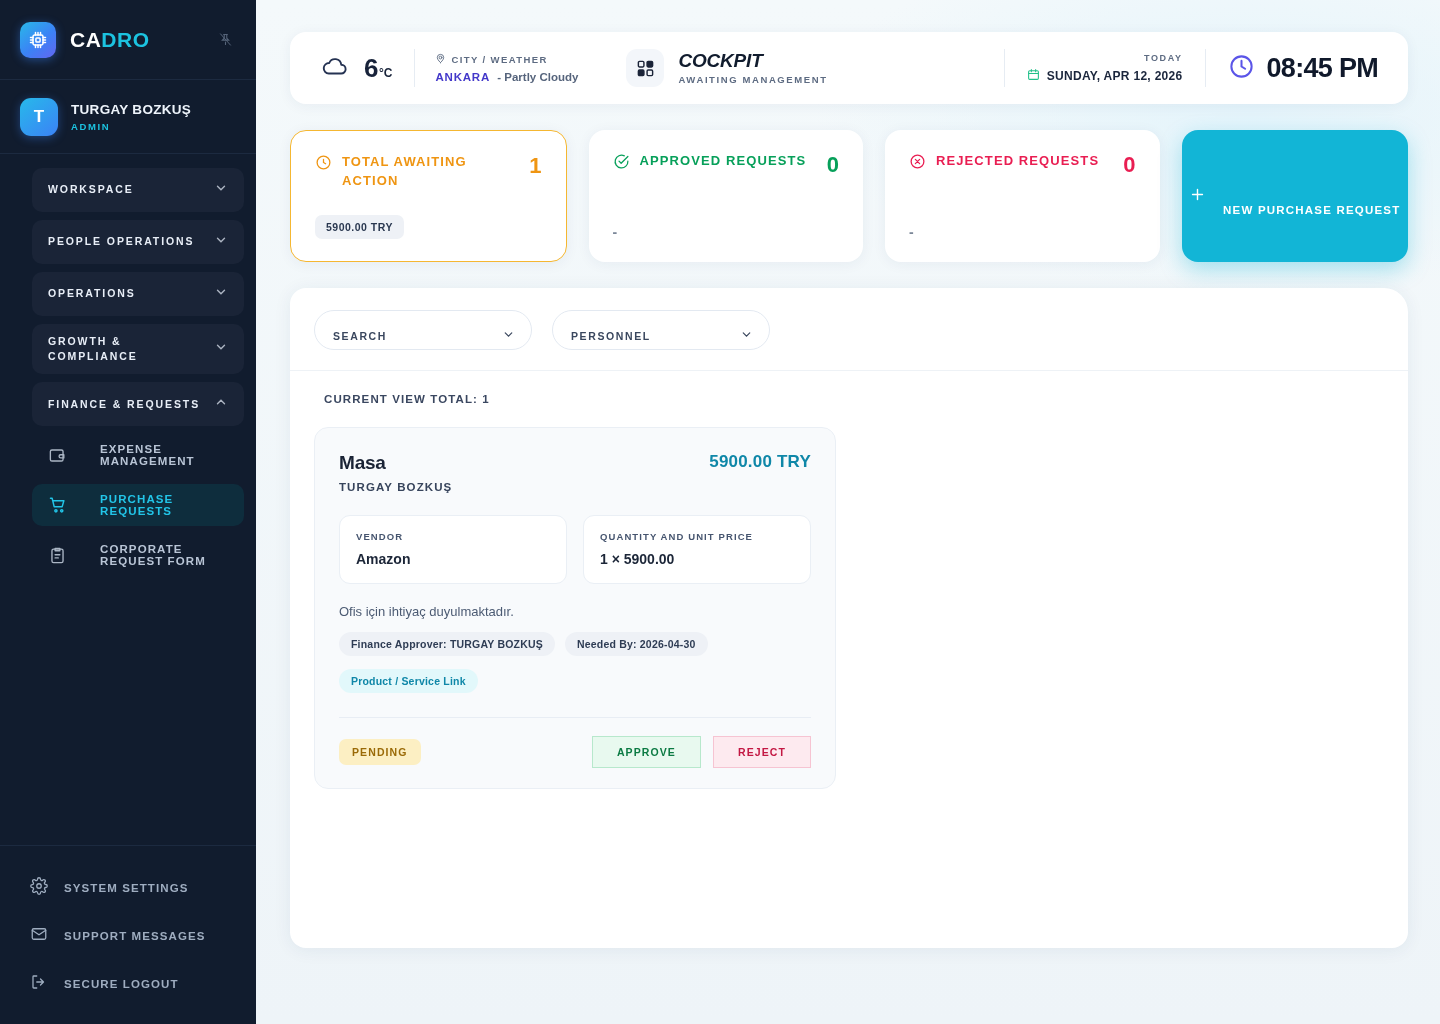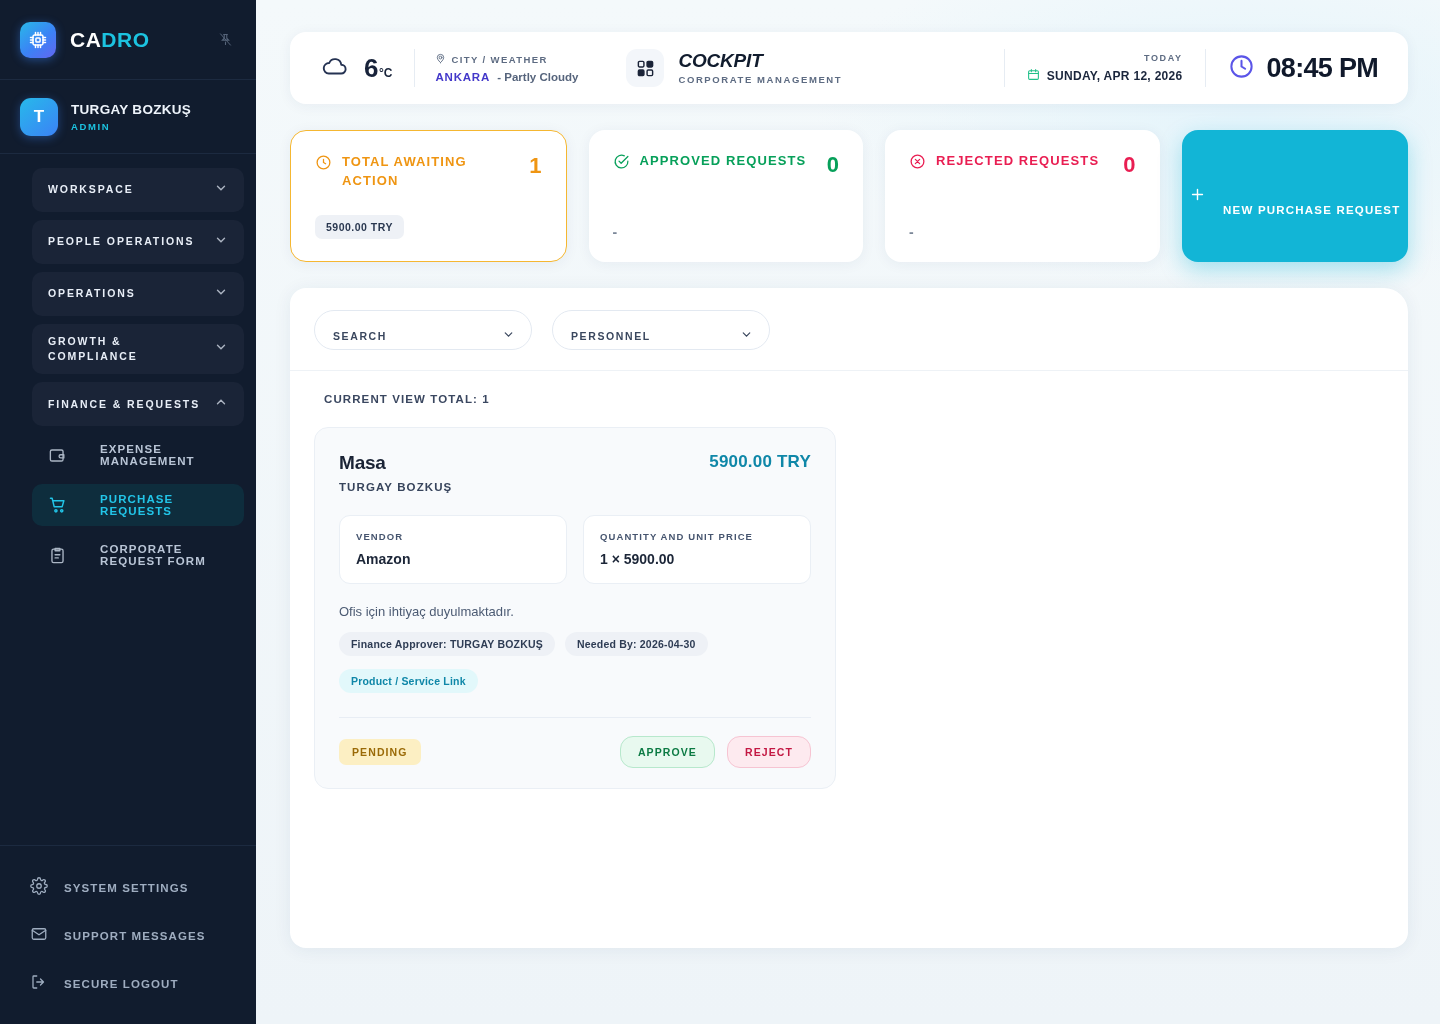--- a/index.html
+++ b/index.html
@@ -247,21 +247,21 @@
   }
   .tag.link { background: #e2f8fb; color: #0f87a8; cursor: pointer; }
   .req-div { height: 1px; background: #e8edf4; margin-top: 24px; }
   .req-foot { display: flex; align-items: center; margin-top: 18px; }
   .badge-pending {
     background: #fcefc3; color: #9a6a07; border-radius: 7px;
     padding: 7px 13px; font-size: 10.5px; font-weight: 800; letter-spacing: 1.1px;
   }
   .act-btns { margin-left: auto; display: flex; gap: 12px; }
   .btn-approve, .btn-reject {
-    border-radius: 13px; padding: 9px 17px; cursor: pointer;
+    border-radius: 0; padding: 9px 24px; cursor: pointer;
     font-size: 10.5px; font-weight: 800; letter-spacing: 1.1px;
     font-family: inherit;
   }
   .btn-approve { background: #e8f9ef; color: #0b7a43; border: 1px solid #b7e8cc; }
   .btn-reject  { background: #fdeaef; color: #c31843; border: 1px solid #f6c4d2; }
 </style>
 </head>
 <body>
 
 <div class="app">
@@ -444,21 +444,21 @@
         <div class="cockpit-ico">
           <svg width="19" height="19" viewBox="0 0 24 24" fill="none" stroke="#1b2438" stroke-width="1.8">
             <rect x="3" y="3" width="7" height="7" rx="1.4"></rect>
             <rect x="14" y="3" width="7" height="7" rx="1.4" fill="#1b2438"></rect>
             <rect x="3" y="14" width="7" height="7" rx="1.4" fill="#1b2438"></rect>
             <rect x="14" y="14" width="7" height="7" rx="1.4"></rect>
           </svg>
         </div>
         <div>
           <div class="cockpit-title">COCKPIT</div>
-          <div class="cockpit-sub">CORPORATE MANAGEMENT</div>
+          <div class="cockpit-sub">AWAITING MANAGEMENT</div>
         </div>
       </div>
 
       <div class="tb-right">
         <div class="tb-sep"></div>
         <div class="date-block">
           <div class="today-lbl">TODAY</div>
           <div class="date-row">
             <span>
               <svg width="13" height="13" viewBox="0 0 24 24" fill="none" stroke="#22c08a" stroke-width="2" stroke-linecap="round">

